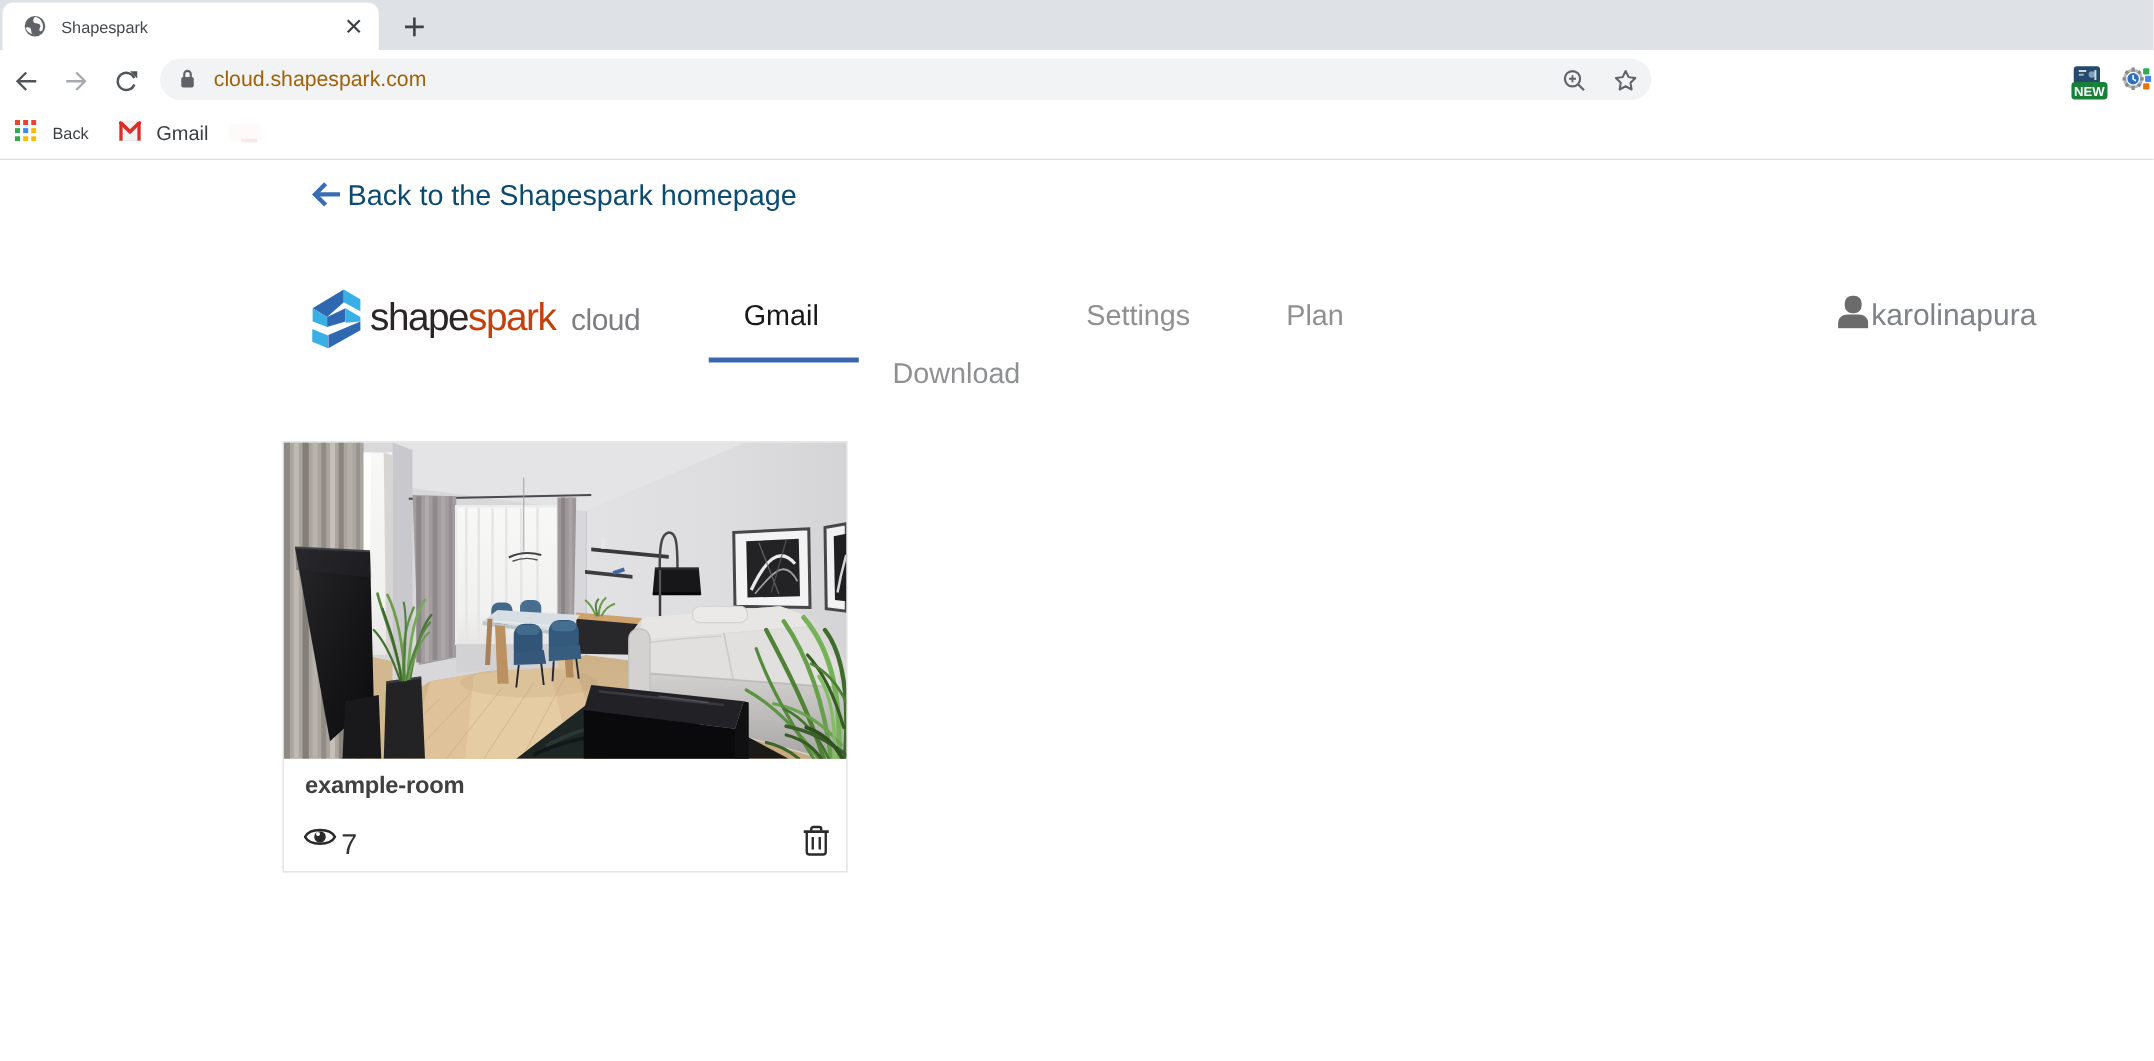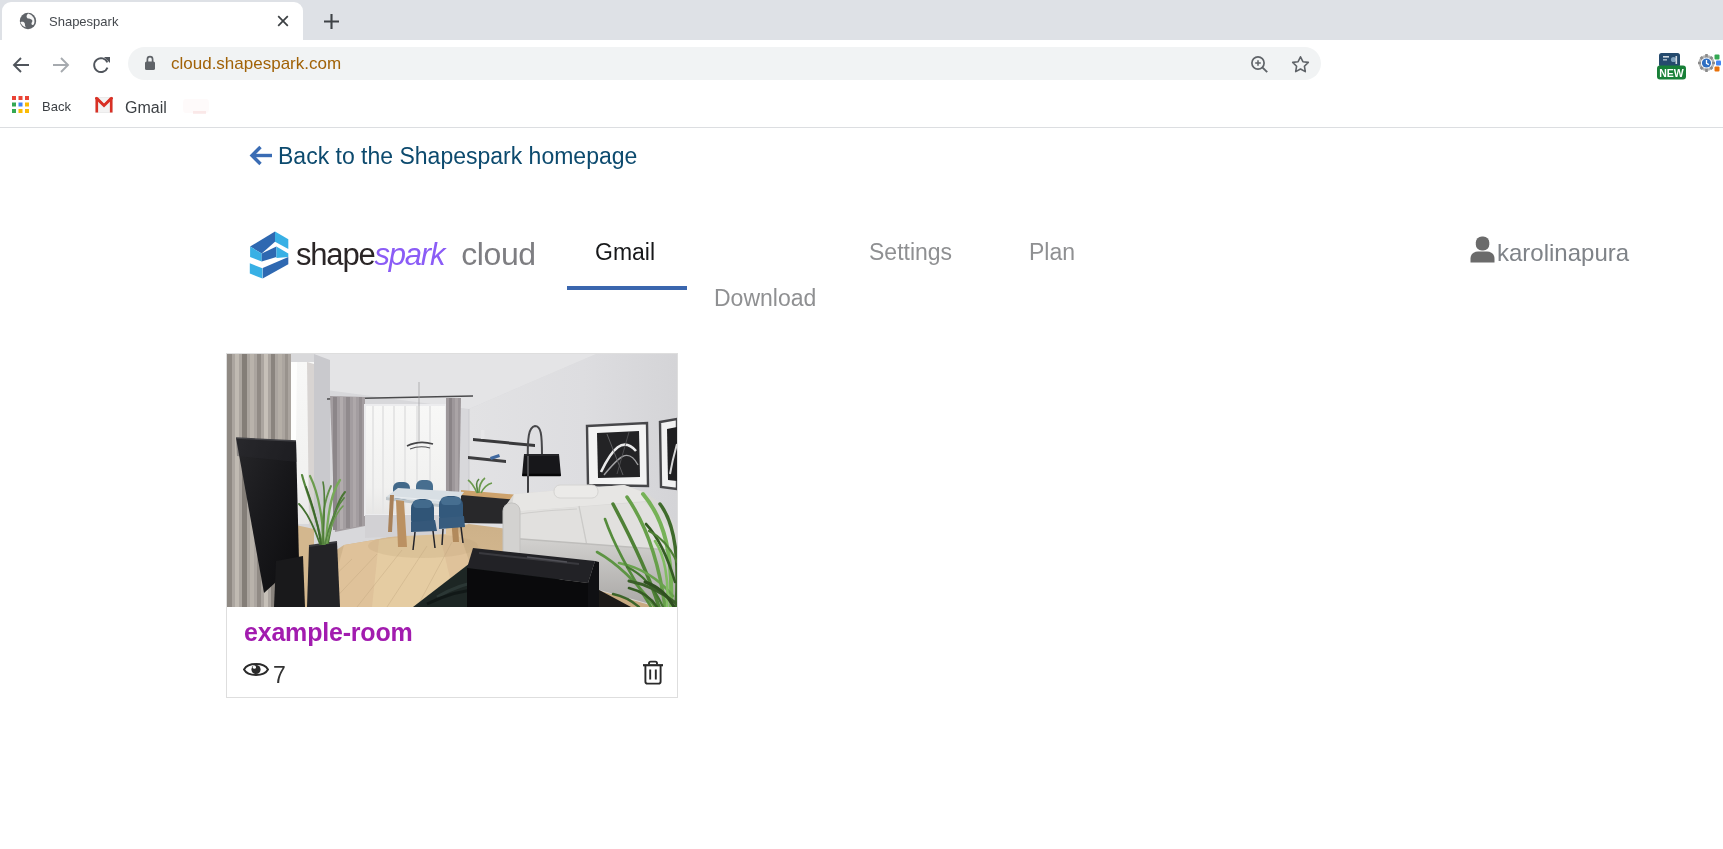--- a/index.html
+++ b/index.html
@@ -122,21 +122,21 @@
   <g>
     <polygon points="4.1,19.5 29.0,4.6 29.0,14.7 15.7,26.6" fill="#2e68b1"></polygon>
     <polygon points="29.0,4.6 42.3,12.3 42.3,21.9 29.0,14.7" fill="#38b0e5"></polygon>
     <polygon points="4.1,19.5 15.7,26.6 15.7,34.5 4.1,30.1" fill="#38b0e5"></polygon>
     <polygon points="15.7,26.6 30.4,19.6 30.4,30.1 15.7,34.5" fill="#2e68b1"></polygon>
     <polygon points="30.4,19.6 42.3,26.6 42.3,30.1 30.4,31.1" fill="#38b0e5"></polygon>
     <polygon points="16.7,41.0 42.3,30.1 42.3,37.2 16.7,51.6" fill="#2e68b1"></polygon>
     <polygon points="3.8,36.2 16.4,41.3 16.4,51.6 3.8,46.4" fill="#38b0e5"></polygon>
   </g>
 </svg>
-<div class="abs" style="left:296px;top:236px;font-size:31px;letter-spacing:-1.2px;color:#2a2526;">shape<span style="color:#8b5cf6;font-style:italic;">spark</span><span style="font-size:32px;letter-spacing:-0.4px;color:#7e7e82;">&nbsp;&nbsp;cloud</span></div>
+<div class="abs" style="left:296px;top:236px;font-size:31px;letter-spacing:-1.2px;color:#2a2526;">shape<span style="color:#c2410c;">spark</span><span style="font-size:24px;letter-spacing:-0.4px;color:#7e7e82;">&nbsp;&nbsp;cloud</span></div>
 
 <div class="abs" style="left:595px;top:239px;font-size:23px;color:#17181a;">Gmail</div>
 <div class="abs" style="left:567px;top:286px;width:120px;height:4px;background:#3a66ae;"></div>
 <div class="abs" style="left:714px;top:239px;font-size:23px;color:#8f9092;margin-top:46px;">Download</div>
 <div class="abs" style="left:869px;top:239px;font-size:23px;color:#8f9092;">Settings</div>
 <div class="abs" style="left:998px;top:239px;font-size:23px;color:#8f9092;margin-left:31px;">Plan</div>
 
 <svg class="abs" style="left:1470px;top:236px;" width="25" height="27" viewBox="0 0 25 27">
   <rect x="5.8" y="0.5" width="13.5" height="14" rx="6" fill="#6b6b6b"></rect>
   <path d="M0.5,26.5 V22.5 C0.5,18 4,15.5 8,15.5 H17 C21,15.5 24.5,18 24.5,22.5 V26.5 Z" fill="#6b6b6b"></path>
@@ -365,21 +365,21 @@
     <path d="M450,208 C443,193 434,183 422,177" stroke="#4e8034" stroke-width="2.2"></path>
     <path d="M440,253 C442,227 438,202 428,187" stroke="#82bd63" stroke-width="2.6"></path>
     <path d="M436,253 C428,235 415,220 400,213" stroke="#44762f" stroke-width="2.2"></path>
     <path d="M450,250 C435,238 418,230 402,227" stroke="#3a5f28" stroke-width="3"></path>
     <path d="M447,253 C440,240 430,232 418,228" stroke="#2f4f20" stroke-width="3"></path>
     <path d="M430,253 C424,244 414,237 402,234" stroke="#365c24" stroke-width="2.6"></path>
     <path d="M412,253 C405,247 396,242 386,240" stroke="#3c652a" stroke-width="2.4"></path>
   </g>
 </svg>
 </div>
-<div class="abs" style="left:244px;top:618px;font-size:25px;letter-spacing:-0.2px;font-weight:bold;color:#a21caf;">example-room</div>
+<div class="abs" style="left:244px;top:618px;font-size:19px;letter-spacing:-0.2px;font-weight:bold;color:#404040;">example-room</div>
 
 <svg class="abs" style="left:243px;top:660px;" width="26" height="19" viewBox="0 0 26 19">
   <path d="M1,9.5 C5,2.2 21,2.2 25,9.5 C21,16.8 5,16.8 1,9.5 Z" stroke="#2a2a2a" stroke-width="1.9" fill="none"></path>
   <circle cx="13" cy="9.5" r="4.6" fill="#2a2a2a"></circle>
   <circle cx="11.4" cy="7.2" r="1.6" fill="#fff"></circle>
 </svg>
 <div class="abs" style="left:273px;top:662px;font-size:23px;color:#333;">7</div>
 
 <svg class="abs" style="left:642px;top:660px;" width="22" height="25" viewBox="0 0 22 25">
   <path d="M7,4.5 V3.2 A1.6,1.6 0 0 1 8.6,1.6 H13.4 A1.6,1.6 0 0 1 15,3.2 V4.5" stroke="#2a2a2a" stroke-width="1.9" fill="none"></path>

